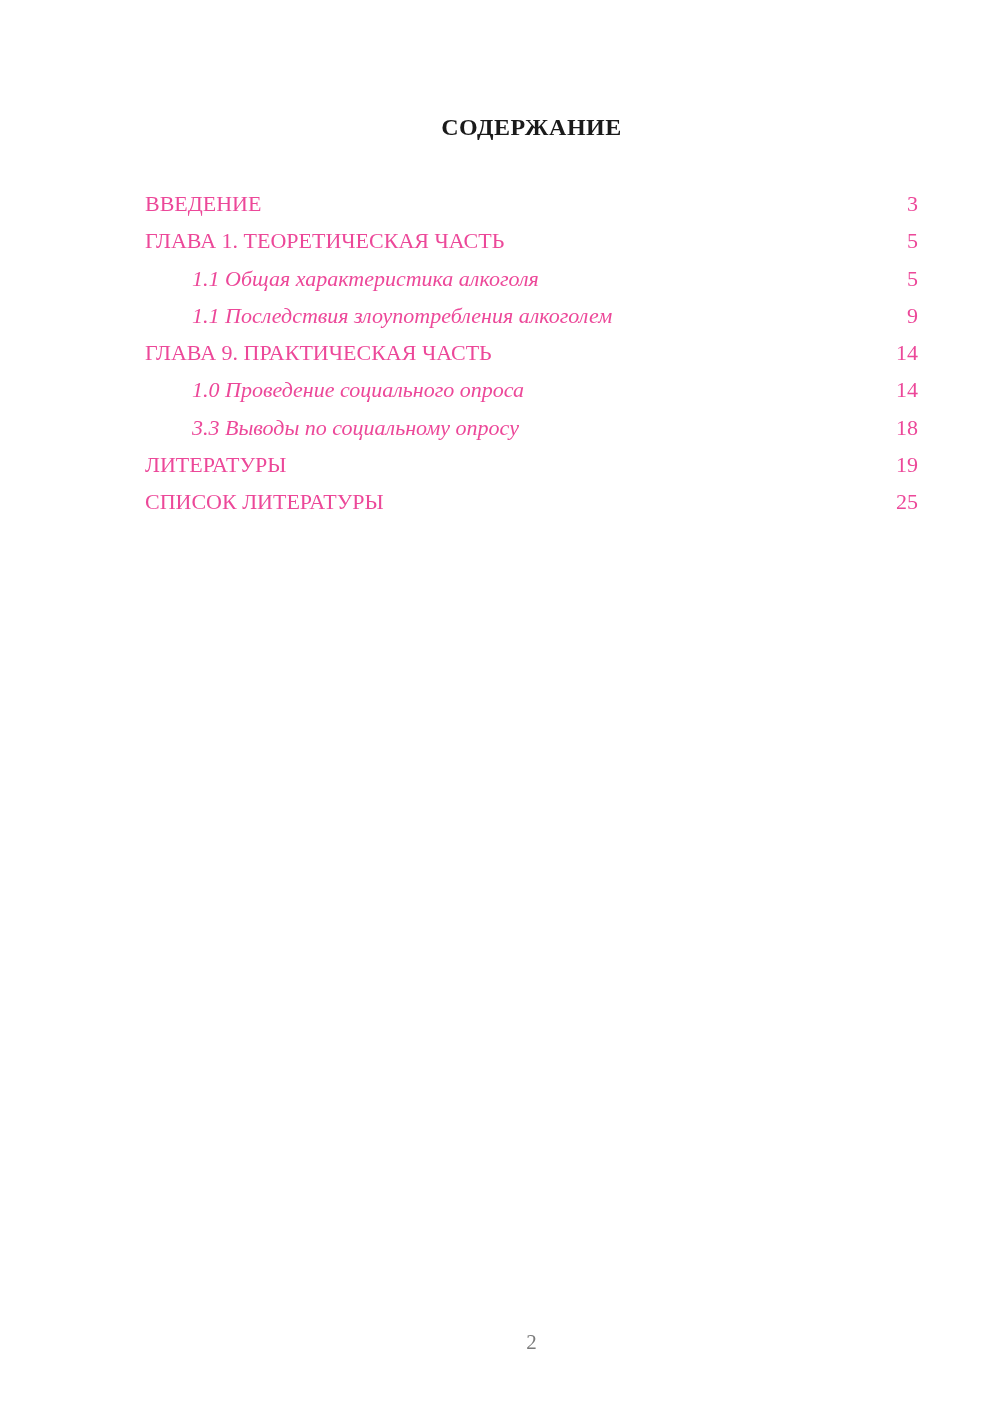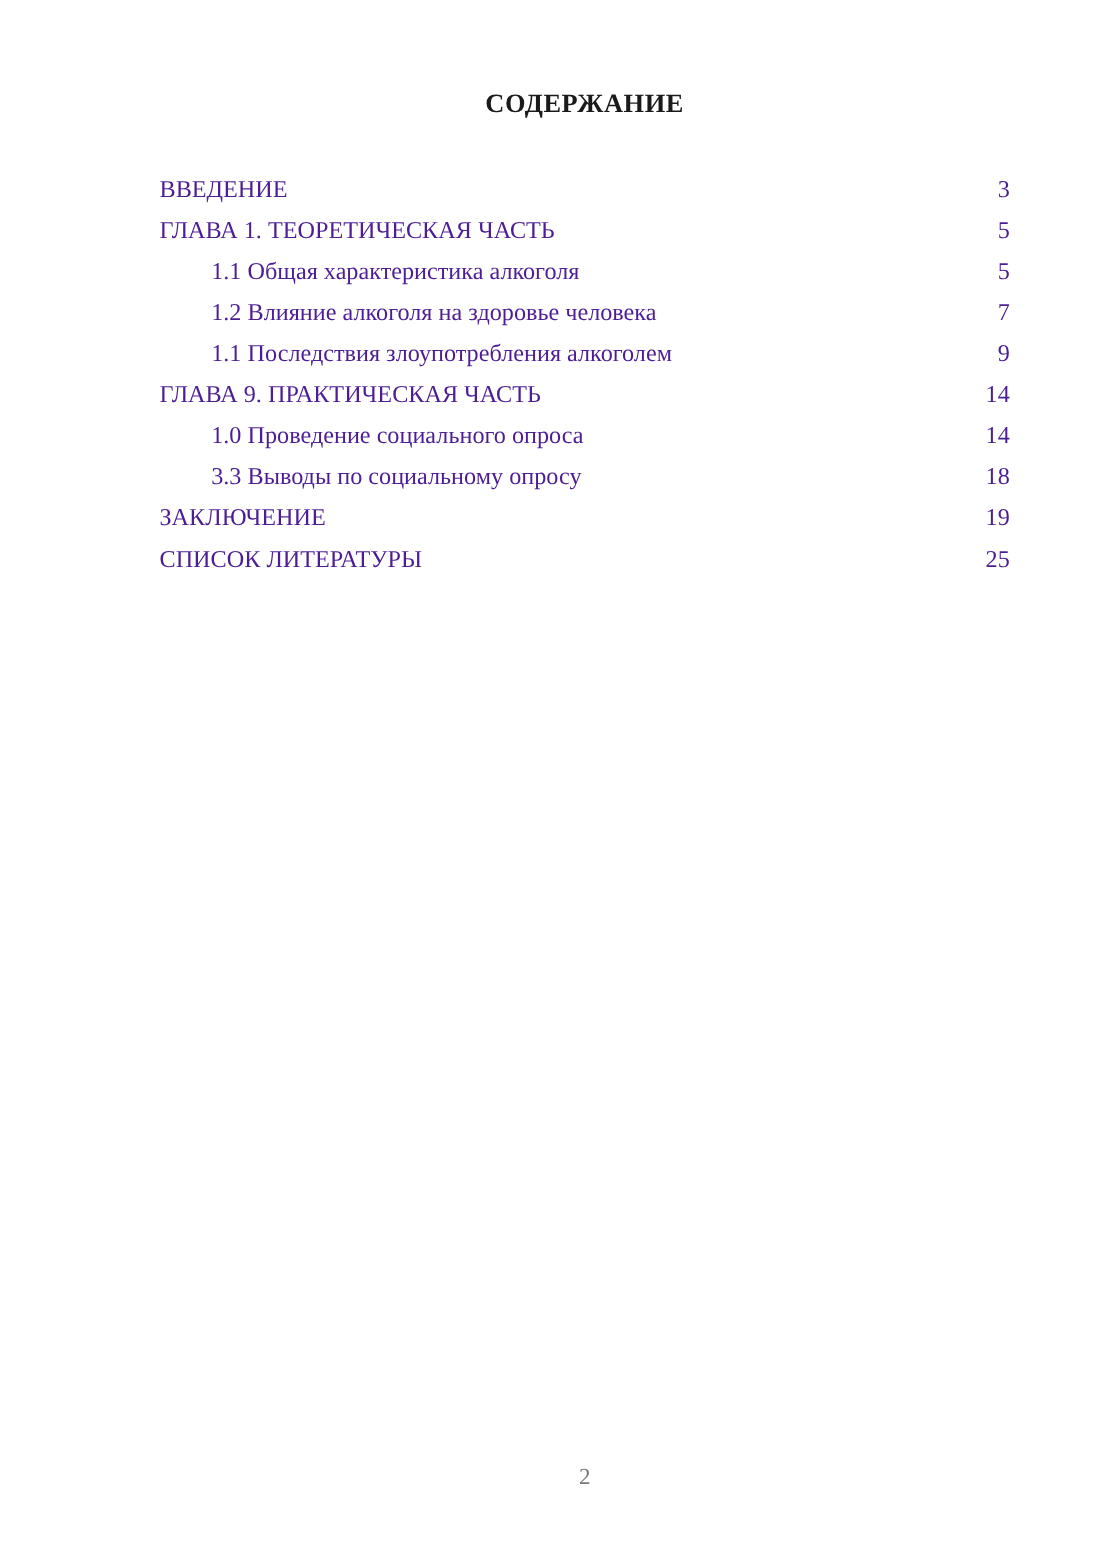--- a/index.html
+++ b/index.html
@@ -17,41 +17,42 @@
     background: #ffffff;
     overflow: hidden;
   }
   .content {
     position: absolute;
     left: 145px;
     top: 0;
     width: 773px; 
   }
   .doc-title {
-    margin-top: 82px;
+    margin-top: 114px;
     text-align: center;
     font-size: 24px;
     font-weight: bold;
     color: #1a1a1a;
     letter-spacing: 0.5px;
   }
   .toc {
     margin-top: 44px;
   }
   .toc-row {
     display: flex;
     align-items: center;
     height: 37.3px;
     line-height: 37.3px;
     font-size: 22px;
-    color: #4c1d95;
+    color: #ec4899;
     white-space: nowrap;
   }
   .toc-row.lvl1 .toc-label {
     padding-left: 47px;
+    font-style: italic;
   }
   .toc-label {
     flex: 1 1 auto;
     overflow: hidden;
   }
   .toc-page {
     flex: 0 0 auto;
     text-align: right;
     min-width: 40px;
   }
@@ -78,41 +79,37 @@
         </div>
         <div class="toc-row">
           <span class="toc-label">ГЛАВА 1. ТЕОРЕТИЧЕСКАЯ ЧАСТЬ</span>
           <span class="toc-page">5</span>
         </div>
         <div class="toc-row lvl1">
           <span class="toc-label">1.1 Общая характеристика алкоголя</span>
           <span class="toc-page">5</span>
         </div>
         <div class="toc-row lvl1">
-          <span class="toc-label">1.2 Влияние алкоголя на здоровье человека</span>
-          <span class="toc-page">7</span>
-        </div>
-        <div class="toc-row lvl1">
           <span class="toc-label">1.1 Последствия злоупотребления алкоголем</span>
           <span class="toc-page">9</span>
         </div>
         <div class="toc-row">
           <span class="toc-label">ГЛАВА 9. ПРАКТИЧЕСКАЯ ЧАСТЬ</span>
           <span class="toc-page">14</span>
         </div>
         <div class="toc-row lvl1">
           <span class="toc-label">1.0 Проведение социального опроса</span>
           <span class="toc-page">14</span>
         </div>
         <div class="toc-row lvl1">
           <span class="toc-label">3.3 Выводы по социальному опросу</span>
           <span class="toc-page">18</span>
         </div>
         <div class="toc-row">
-          <span class="toc-label">ЗАКЛЮЧЕНИЕ</span>
+          <span class="toc-label">ЛИТЕРАТУРЫ</span>
           <span class="toc-page">19</span>
         </div>
         <div class="toc-row">
           <span class="toc-label">СПИСОК ЛИТЕРАТУРЫ</span>
           <span class="toc-page">25</span>
         </div>
       </div>
   </div>
   <div class="footer-page-number">2</div>
 </div>

